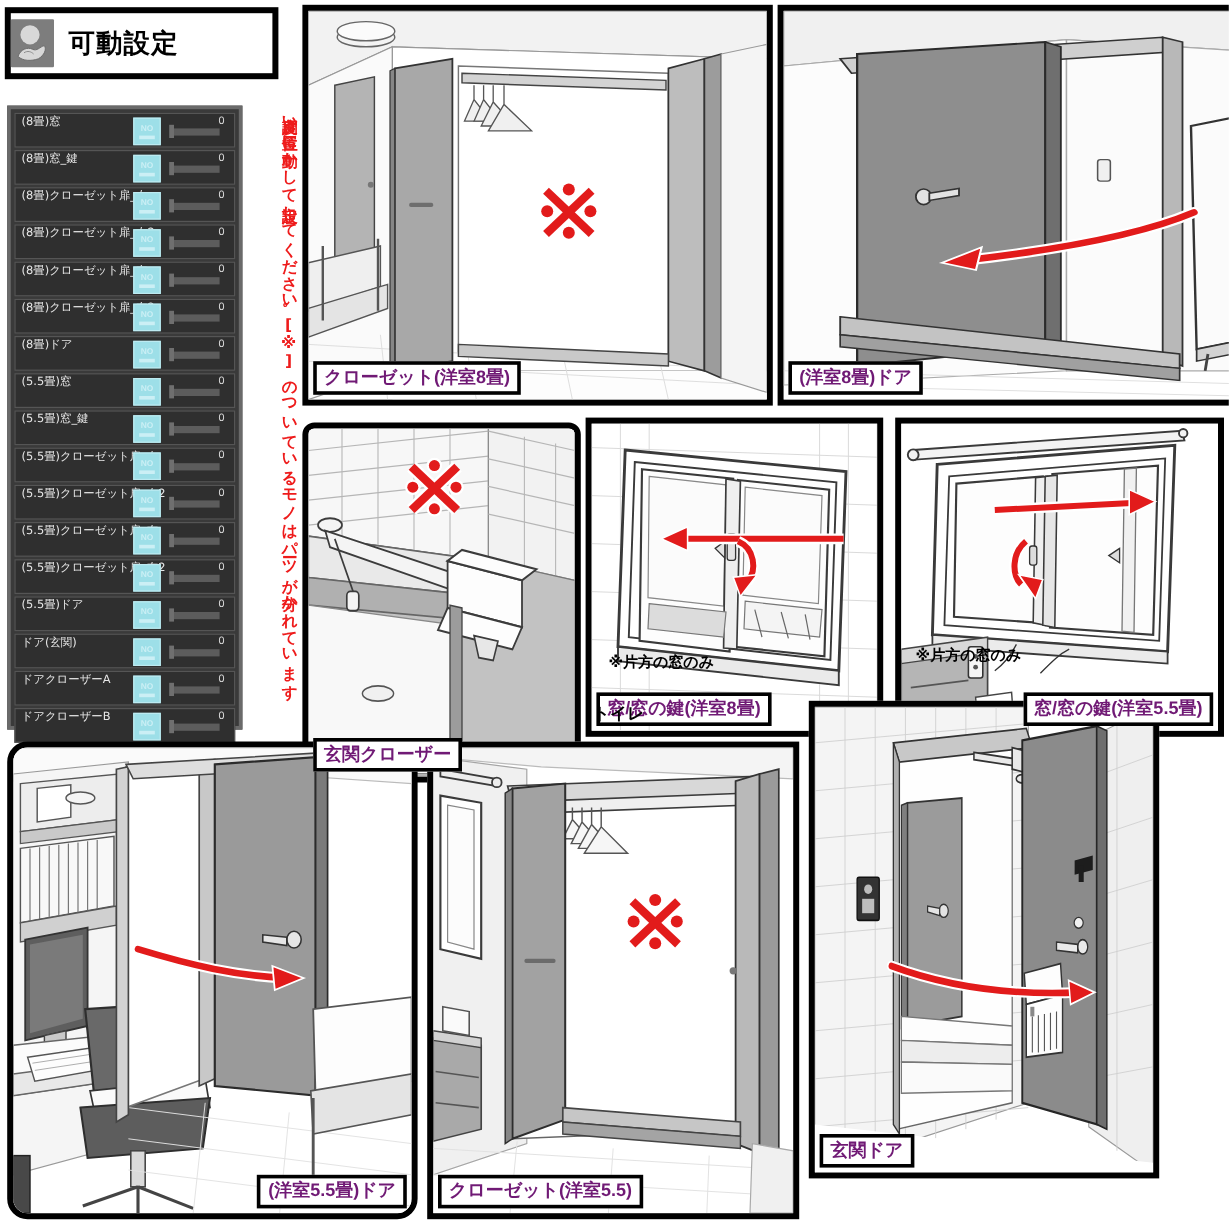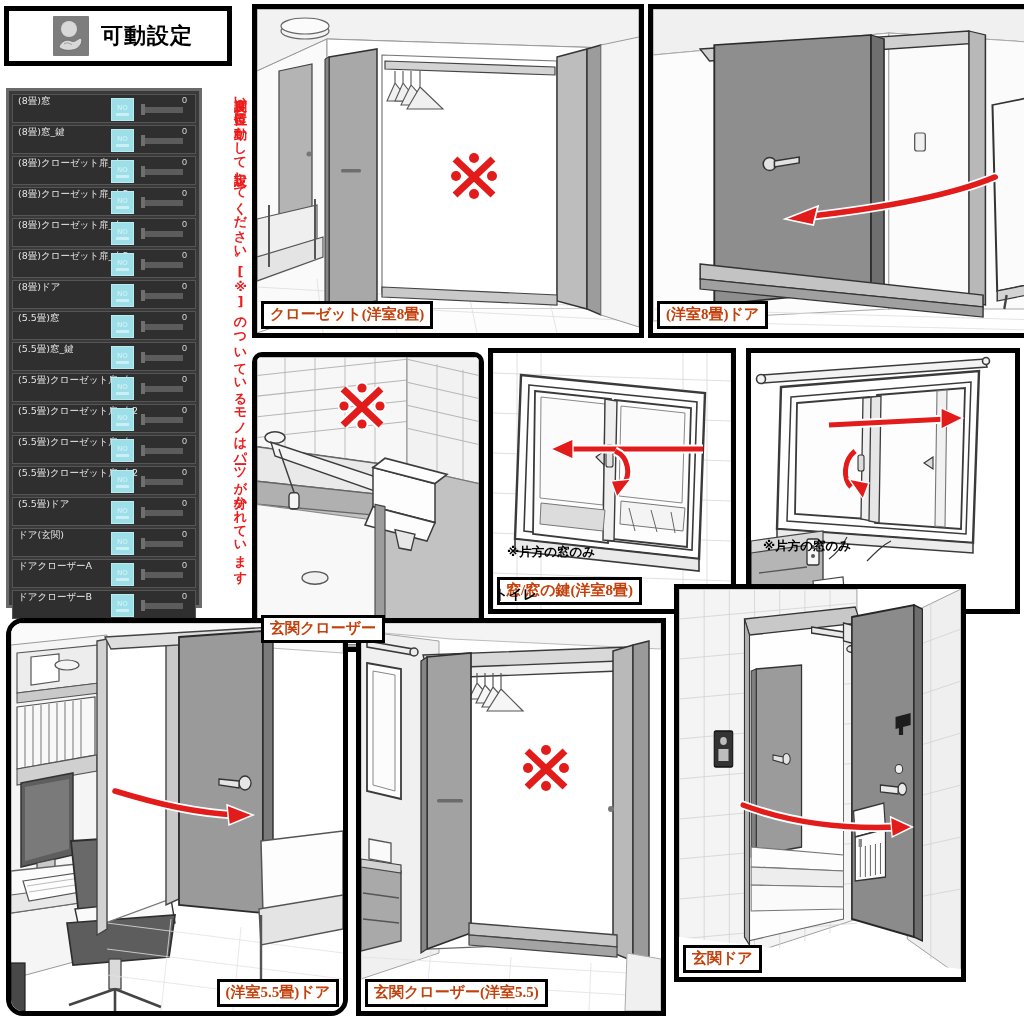--- a/index.html
+++ b/index.html
@@ -9,21 +9,21 @@
     font-family:"Liberation Sans","DejaVu Sans",sans-serif;
     overflow:hidden;
     position:relative;
   }
   .root{position:absolute;inset:0;}
 
   
   .header-box{
     position:absolute;left:4px;top:6px;width:228px;height:60px;
     background:#ffffff;border:5px solid #000;box-sizing:border-box;
-    display:flex;align-items:center;gap:12px;padding-left:44px;
+    display:flex;align-items:center;gap:12px;
   }
   .header-icon{
     width:36px;height:40px;background:#7d7d7d;flex:0 0 auto;
     position:relative;border-radius:1px;
   }
   .header-icon .ball{
     position:absolute;left:8px;top:5px;width:16px;height:16px;border-radius:50%;
     background:#d8d8d8;
   }
   .header-icon .hand{
@@ -87,22 +87,22 @@
   .vert-note span{display:block;}
 
   
   .panel{
     position:absolute;border:5px solid #000;box-sizing:border-box;
     background:#ffffff;overflow:hidden;
   }
   .caption{
     position:absolute;background:#fff;border:3px solid #000;
     box-sizing:border-box;padding:1px 6px 2px 6px;
-    font-size:15px;font-weight:bold;color:#c2410c;white-space:nowrap;
-    font-family:Liberation Serif, serif;
+    font-size:15px;font-weight:bold;color:#701a75;white-space:nowrap;
+    font-family:Liberation Sans, sans-serif;
     z-index:7;
   }
   .caption.bl{left:4px;bottom:4px;}
   .caption.br{right:4px;bottom:4px;}
   .note-sub{
     position:absolute;font-size:12.5px;font-weight:bold;color:#000;
     font-family:"DejaVu Sans","Liberation Sans",sans-serif;z-index:6;
     white-space:nowrap;
   }
   .stray-label{
@@ -628,20 +628,21 @@
 
       <path d="M78,72 L196,66" fill="none" stroke="#fff" stroke-width="9"></path>
       <path d="M78,72 L196,66" fill="none" stroke="#e21b1b" stroke-width="5"></path>
       <polygon points="212,65 190,55 190,76" fill="#e21b1b" stroke="#fff" stroke-width="1.3"></polygon>
 
       <path d="M104,98 C92,108 92,126 100,134" fill="none" stroke="#fff" stroke-width="9"></path>
       <path d="M104,98 C92,108 92,126 100,134" fill="none" stroke="#e21b1b" stroke-width="5"></path>
       <polygon points="112,146 98,126 118,130" fill="#e21b1b" stroke="#fff" stroke-width="1.3"></polygon>
     </svg>
     <div class="note-sub" style="left:12px;bottom:54px;">※片方の窓のみ</div>
+    <div class="caption br">窓/窓の鍵(洋室5.5畳)</div>
   </div>
 
   <div class="panel" style="left:6px;top:618px;width:342px;height:398px;border-radius:17px;">
     <svg class="scene" viewBox="0 0 332 388" preserveAspectRatio="none">
       <rect width="332" height="388" fill="#fff"></rect>
       <polygon points="0,0 332,0 332,30 100,14 0,28" fill="#fafafa" stroke="#bbb" stroke-width="1"></polygon>
 
       <polygon points="0,22 96,12 96,330 0,356" fill="#f5f5f5" stroke="#999" stroke-width="1"></polygon>
       <polygon points="6,30 88,22 88,60 6,70" fill="#ededed" stroke="#555" stroke-width="1.2"></polygon>
       <polygon points="20,34 48,31 48,58 20,62" fill="#fff" stroke="#555" stroke-width="1.2"></polygon>
@@ -777,21 +778,21 @@
           <g stroke="#e21b1b" stroke-width="7" stroke-linecap="butt">
             <line x1="8" y1="10" x2="46" y2="46"></line>
             <line x1="46" y1="10" x2="8" y2="46"></line>
           </g>
           <circle cx="27" cy="9" r="5" fill="#e21b1b"></circle>
           <circle cx="9" cy="27" r="5" fill="#e21b1b"></circle>
           <circle cx="45" cy="27" r="5" fill="#e21b1b"></circle>
           <circle cx="27" cy="45" r="5" fill="#e21b1b"></circle>
         </svg>
     </div>
-    <div class="caption bl">玄関クローザー(洋室5.5)</div>
+    <div class="caption bl">クローゼット(洋室5.5)</div>
   </div>
 
   <div class="panel" style="left:674px;top:584px;width:292px;height:398px;">
     <svg class="scene" viewBox="0 0 336 388" preserveAspectRatio="none">
       <rect width="336" height="388" fill="#fff"></rect>
 
       <polygon points="0,0 212,0 212,330 0,388" fill="#f4f4f4" stroke="#999" stroke-width="1"></polygon>
       <g stroke="#cfcfcf" stroke-width="0.8">
         <line x1="0" y1="30" x2="212" y2="14"></line>
           <line x1="0" y1="70" x2="212" y2="54"></line>

